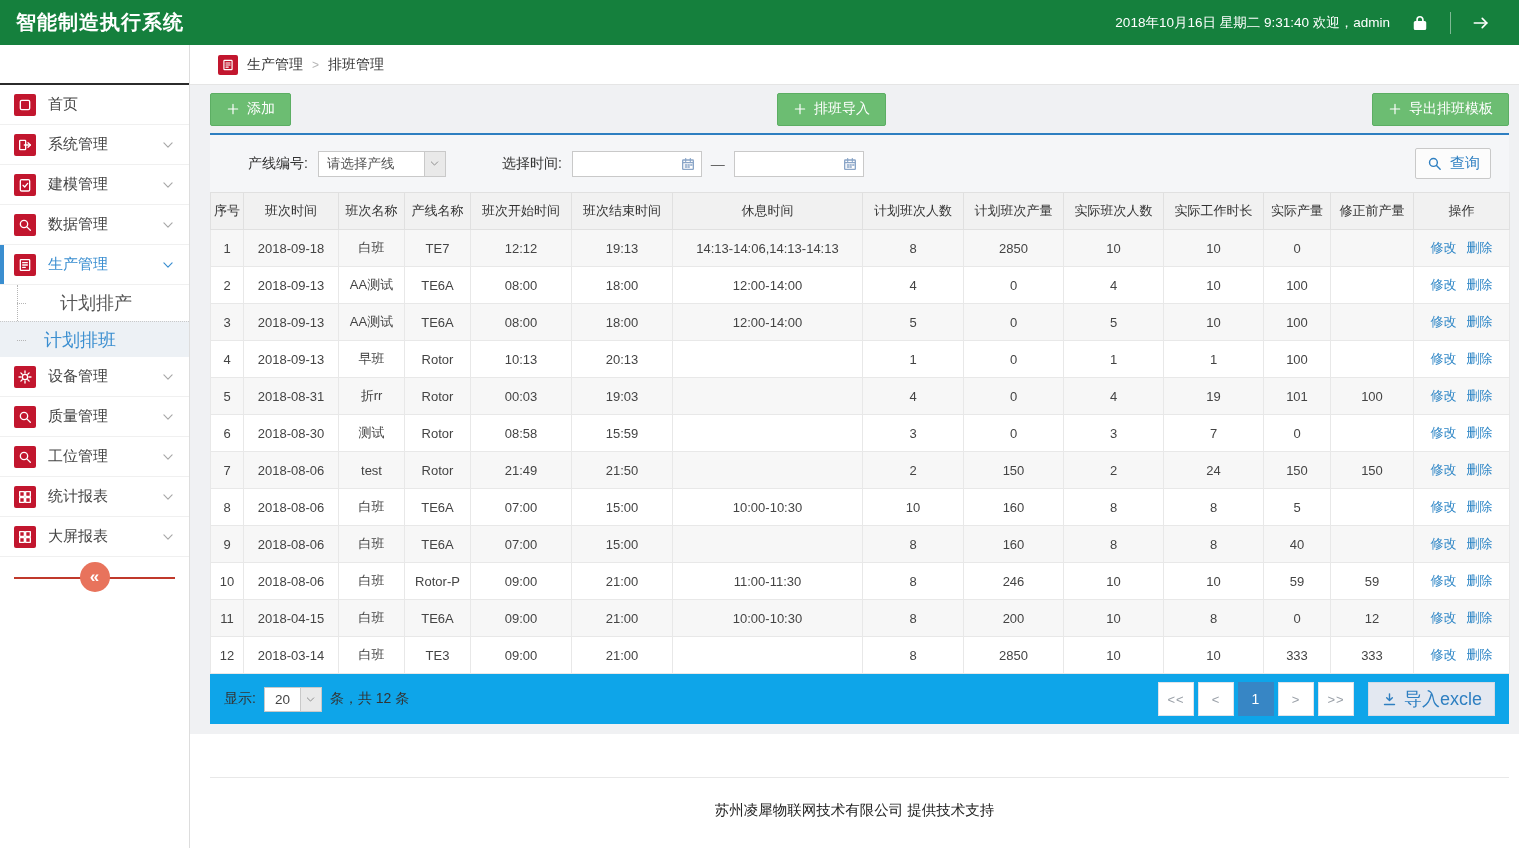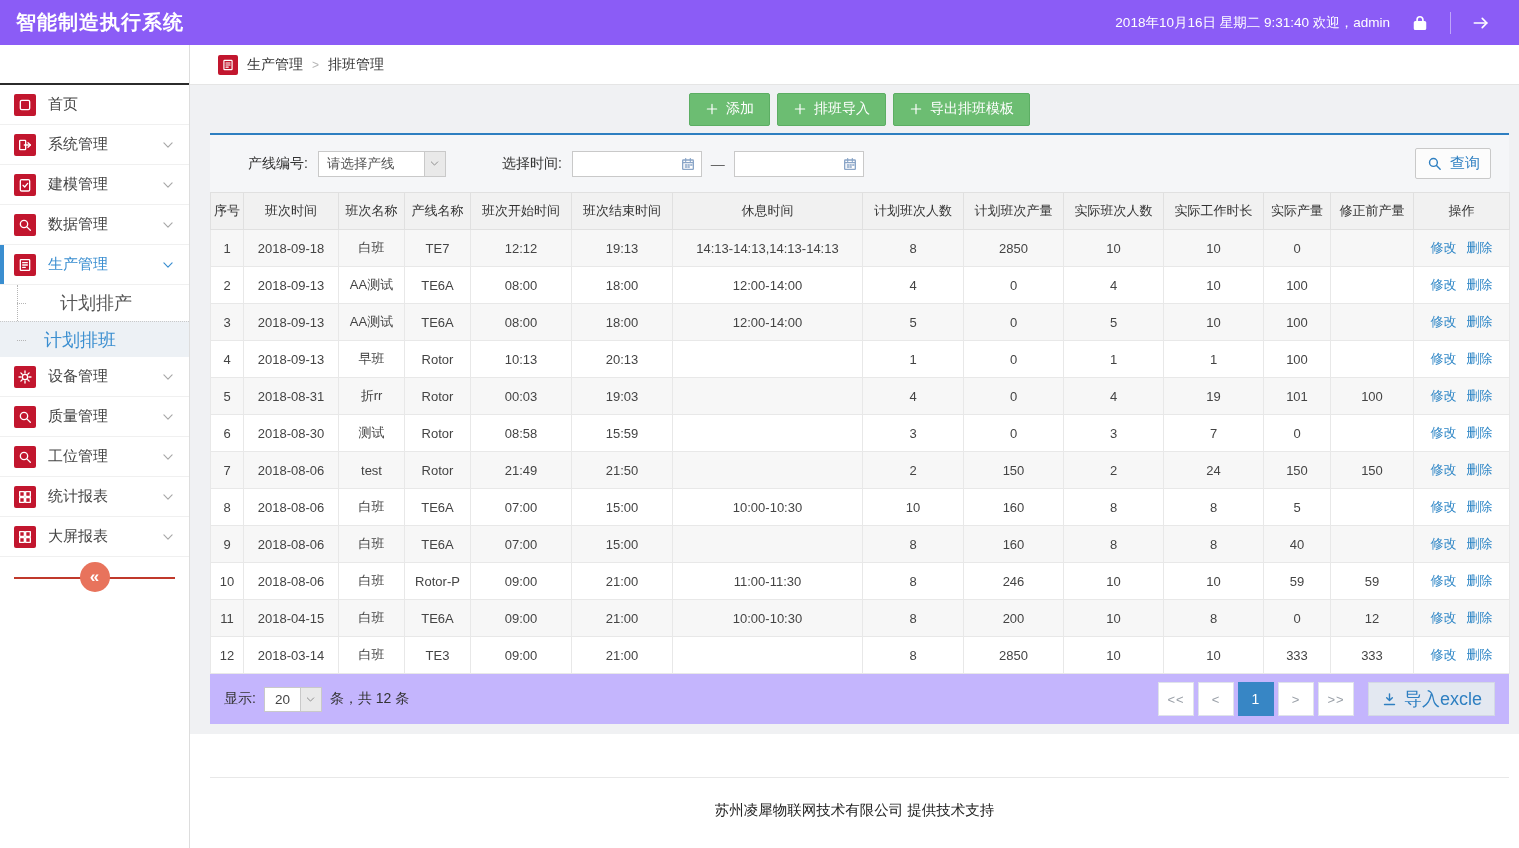--- a/index.html
+++ b/index.html
@@ -5,21 +5,21 @@
   * { box-sizing: border-box; }
   html,body { margin:0; padding:0; }
   body {
     font-family: "Liberation Sans", "DejaVu Sans", sans-serif;
     width: 1519px; height: 848px; overflow: hidden; background:#fff;
     color:#333; font-size:14px;
   }
   .app { width:1519px; height:848px; display:flex; flex-direction:column; }
 
   
-  .top-header { height:45px; background:#8b5cf6; display:flex; align-items:center; flex:0 0 auto; color:#fff; }
+  .top-header { height:45px; background:#15803d; display:flex; align-items:center; flex:0 0 auto; color:#fff; }
   .app-title { font-size:20px; font-weight:bold; padding-left:16px; letter-spacing:1px; }
   .header-right { margin-left:auto; display:flex; align-items:center; gap:20px; padding-right:28px; font-size:13.5px; }
   .hdr-ic { width:20px; height:20px; color:#fff; }
   .hdr-divider { width:1px; height:22px; background:rgba(255,255,255,.45); }
 
   
   .body-wrap { flex:1; display:flex; min-height:0; }
 
   
   .sidebar { width:190px; flex:0 0 190px; background:#fff; border-right:1px solid #ddd; }
@@ -39,21 +39,21 @@
   .collapse-row::before { content:''; position:absolute; left:14px; right:14px; top:50%; height:2px; background:#c0392b; }
   .collapse-btn { width:30px; height:30px; border-radius:50%; background:#e8735c; color:#fff; z-index:1; display:flex; align-items:center; justify-content:center; font-size:17px; font-weight:bold; cursor:pointer; }
 
   
   .content { flex:1; display:flex; flex-direction:column; min-width:0; background:#fff; }
   .breadcrumb-bar { height:40px; flex:0 0 40px; background:#fff; border-bottom:1px solid #e5e5e5; display:flex; align-items:center; padding-left:28px; gap:9px; font-size:14px; color:#333; }
   .bc-icon { width:20px; height:20px; background:#c2162e; color:#fff; border-radius:2px; padding:3px; }
   .bc-sep { color:#b5b5b5; font-size:12px; }
 
   .content-gray { background:#f0f1f3; padding:0 10px 10px 20px; flex:0 0 auto; }
-  .toolbar { height:48px; display:flex; align-items:center; justify-content:center; gap:7px; }
+  .toolbar { height:48px; display:flex; align-items:center; justify-content:space-between; gap:7px; }
   .btn-green { height:33px; background:#6cbd72; border:1px solid #5cae63; color:#fff; font-size:14px; display:inline-flex; align-items:center; gap:7px; padding:0 15px; border-radius:2px; cursor:pointer; font-family:inherit; }
   .btn-green .ic { width:14px; height:14px; }
 
   .panel { background:#fff; border-top:2px solid #2e7fc1; }
 
   
   .filter-bar { height:57px; background:#f5f6f8; display:flex; align-items:center; padding:0 18px 0 38px; font-size:14px; color:#333; }
   .flt-label { margin-right:10px; }
   .sel { width:128px; height:26px; border:1px solid #c9c9c9; background:#fff; display:inline-flex; align-items:stretch; cursor:pointer; }
   .sel .sel-val { flex:1; display:flex; align-items:center; padding-left:8px; color:#555; font-size:13.5px; }
@@ -67,21 +67,21 @@
   .btn-query .ic { width:17px; height:17px; }
 
   
   table.grid { width:100%; border-collapse:collapse; table-layout:fixed; font-size:13px; color:#444; }
   .grid th { height:37px; background:#f1f1f1; border:1px solid #e0e0e0; font-weight:400; color:#333; padding:0 2px; overflow:hidden; white-space:nowrap; }
   .grid td { height:37px; border:1px solid #e8e8e8; text-align:center; padding:0 2px; overflow:hidden; white-space:nowrap; }
   .grid tbody tr:nth-child(odd) td { background:#f7f7f7; }
   .grid a.op-link { color:#2e86c6; text-decoration:none; margin:0 5px; cursor:pointer; }
 
   
-  .pagination-bar { height:50px; background:#c4b5fd; display:flex; align-items:center; padding:0 14px; font-size:14px; color:#333; }
+  .pagination-bar { height:50px; background:#0ea5e9; display:flex; align-items:center; padding:0 14px; font-size:14px; color:#333; }
   .pg-size { width:58px; height:25px; margin:0 8px; }
   .pg-size .sel-val { justify-content:center; padding-left:0; color:#444; }
   .pager { margin-left:auto; display:flex; }
   .pg-btn { min-width:36px; height:34px; background:#fff; border:1px solid #dfe3ea; color:#9aa0a8; display:inline-flex; align-items:center; justify-content:center; margin-left:4px; font-size:13px; cursor:pointer; letter-spacing:1px; }
   .pg-btn.active { background:#3786c5; border-color:#3786c5; color:#fff; font-size:14px; }
   .btn-import { margin-left:14px; height:34px; padding:0 12px; background:#e3e8f1; border:1px solid #d3d9e4; color:#2e7fc1; display:inline-flex; align-items:center; gap:6px; font-size:18px; cursor:pointer; font-family:inherit; }
   .btn-import .ic { width:17px; height:17px; }
 
   
   .footer-area { flex:1; background:#fff; }
@@ -400,21 +400,21 @@
                 </tr>
               </thead>
             <tbody id="grid-body">
                 <tr>
                   <td>1</td>
                   <td>2018-09-18</td>
                   <td>白班</td>
                   <td>TE7</td>
                   <td>12:12</td>
                   <td>19:13</td>
-                  <td>14:13-14:13,14:13-14:13</td>
+                  <td>14:13-14:06,14:13-14:13</td>
                   <td>8</td>
                   <td>2850</td>
                   <td>10</td>
                   <td>10</td>
                   <td>0</td>
                   <td></td>
                   <td><a class="op-link">修改</a><a class="op-link">删除</a></td>
                 </tr>
                 <tr>
                   <td>2</td>

